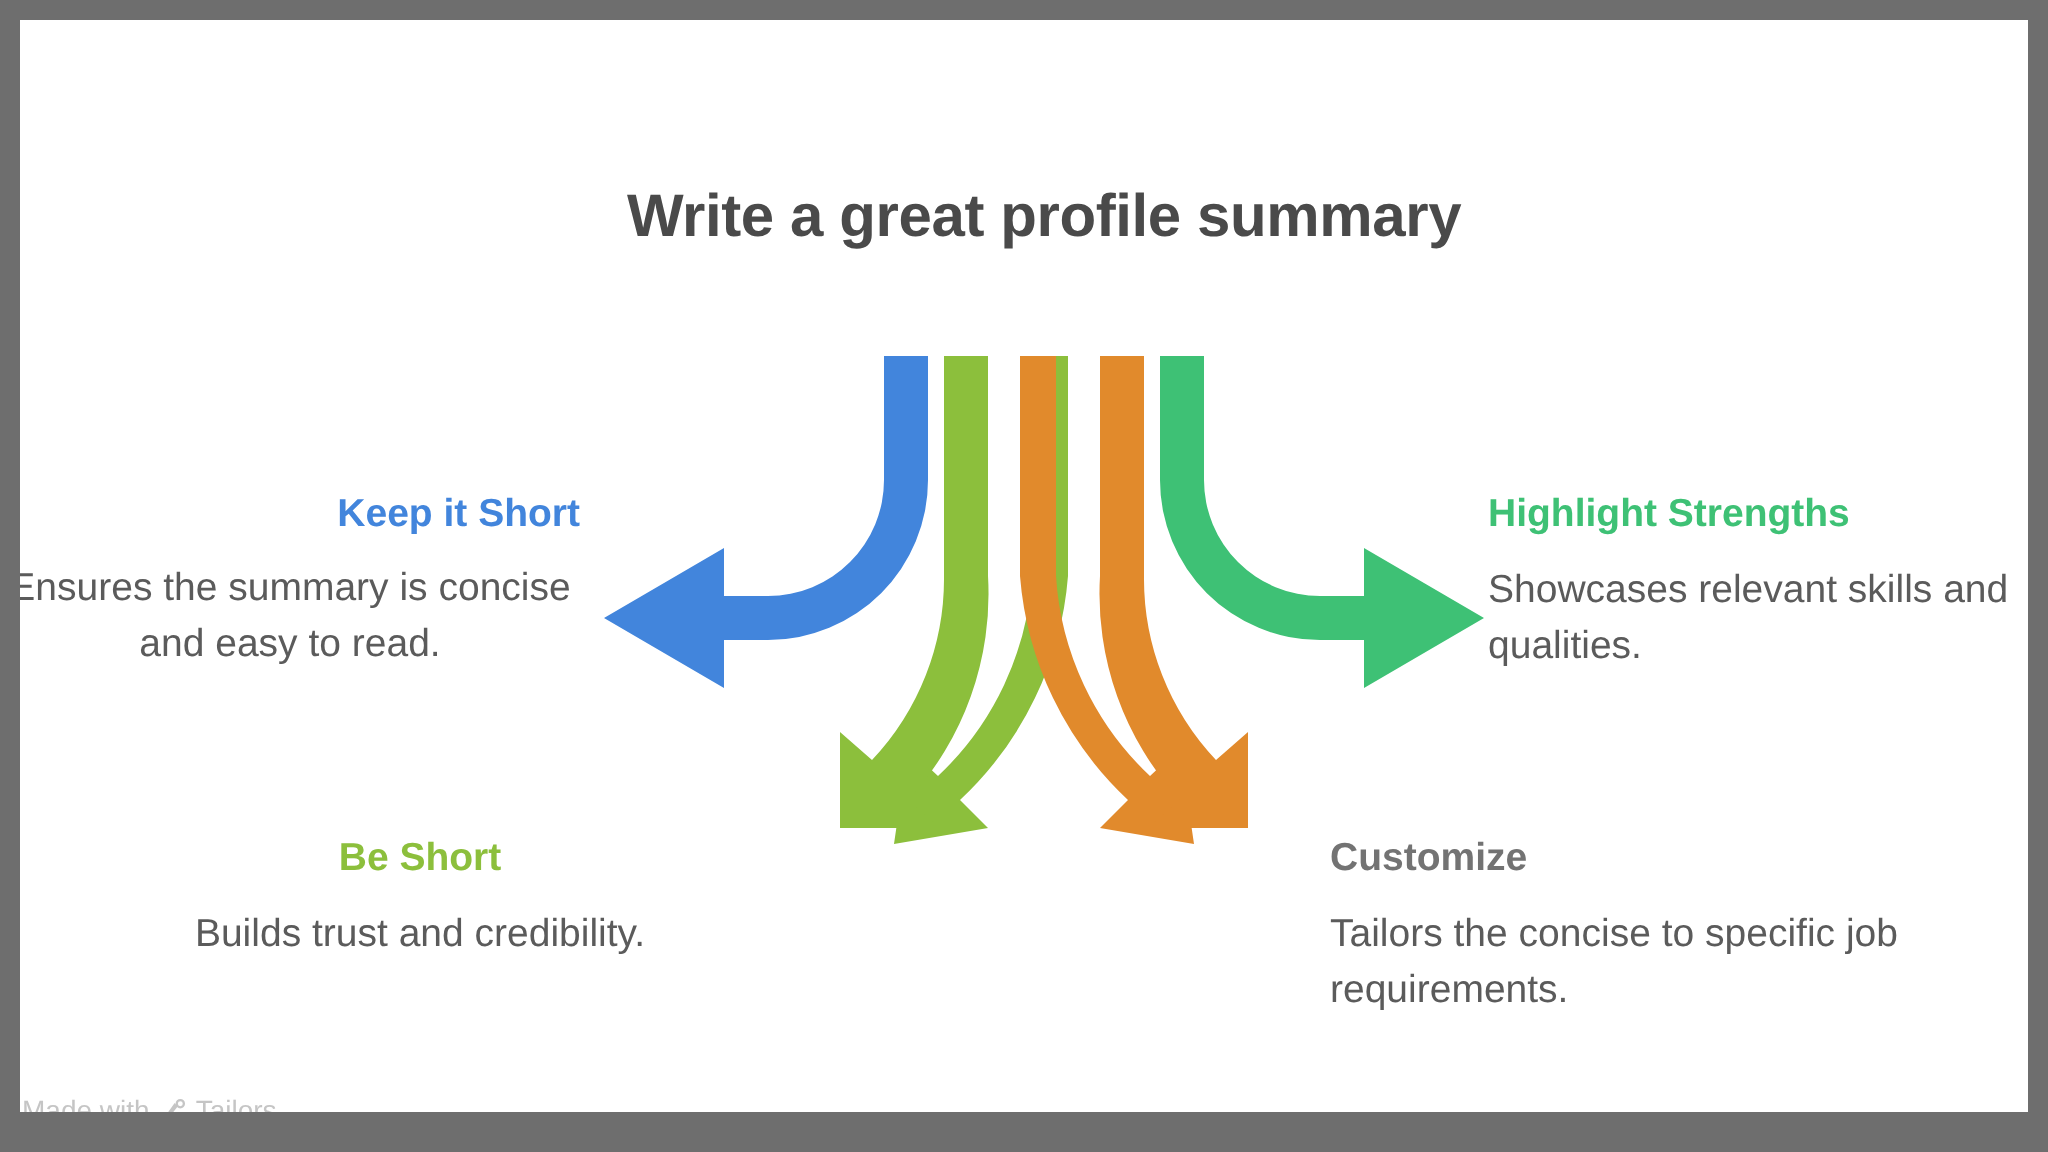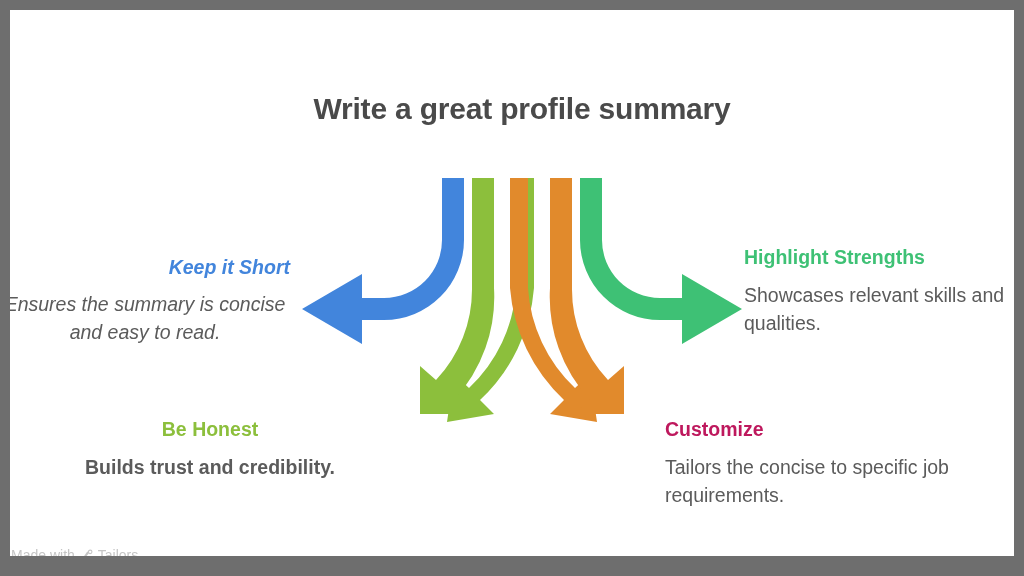--- a/index.html
+++ b/index.html
@@ -73,24 +73,23 @@
     font-size: 19.5px;
     font-weight: normal;
     line-height: 1.42;
     color: #5b5b5b;
     margin-top: 13px;
   }
 
   
   #branch-keep-it-short {
     left: -10px;
-    top: 246px;
+    top: 236px;
     width: 290px;
     text-align: center;
-    font-style: italic;
   }
   #branch-keep-it-short .branch-label {
     text-align: right;
     color: #4285dc;
   }
   #branch-keep-it-short .branch-desc {
     text-align: center;
     margin-top: 12px;
   }
 
@@ -110,32 +109,31 @@
     left: 35px;
     top: 408px;
     width: 330px;
     text-align: center;
   }
   #branch-be-honest .branch-label {
     color: #8cbf3c;
   }
   #branch-be-honest .branch-desc {
     white-space: nowrap;
-    font-weight: bold;
   }
 
   
   #branch-customize {
     left: 655px;
     top: 408px;
     width: 320px;
     text-align: left;
   }
   #branch-customize .branch-label {
-    color: #be185d;
+    color: #737373;
   }
 
   
   #watermark {
     position: absolute;
     left: 1px;
     bottom: -7px;
     display: flex;
     align-items: center;
     gap: 5px;
@@ -247,21 +245,21 @@
 
       </svg>
     </div>
 
     <div class="branch" id="branch-keep-it-short">
       <div class="branch-label">Keep it Short</div>
       <div class="branch-desc">Ensures the summary is concise and easy to read.</div>
     </div>
 
     <div class="branch" id="branch-be-honest">
-      <div class="branch-label">Be Honest</div>
+      <div class="branch-label">Be Short</div>
       <div class="branch-desc">Builds trust and credibility.</div>
     </div>
 
     <div class="branch" id="branch-customize">
       <div class="branch-label">Customize</div>
       <div class="branch-desc">Tailors the concise to specific job requirements.</div>
     </div>
 
     <div class="branch" id="branch-highlight-strengths">
       <div class="branch-label">Highlight Strengths</div>

